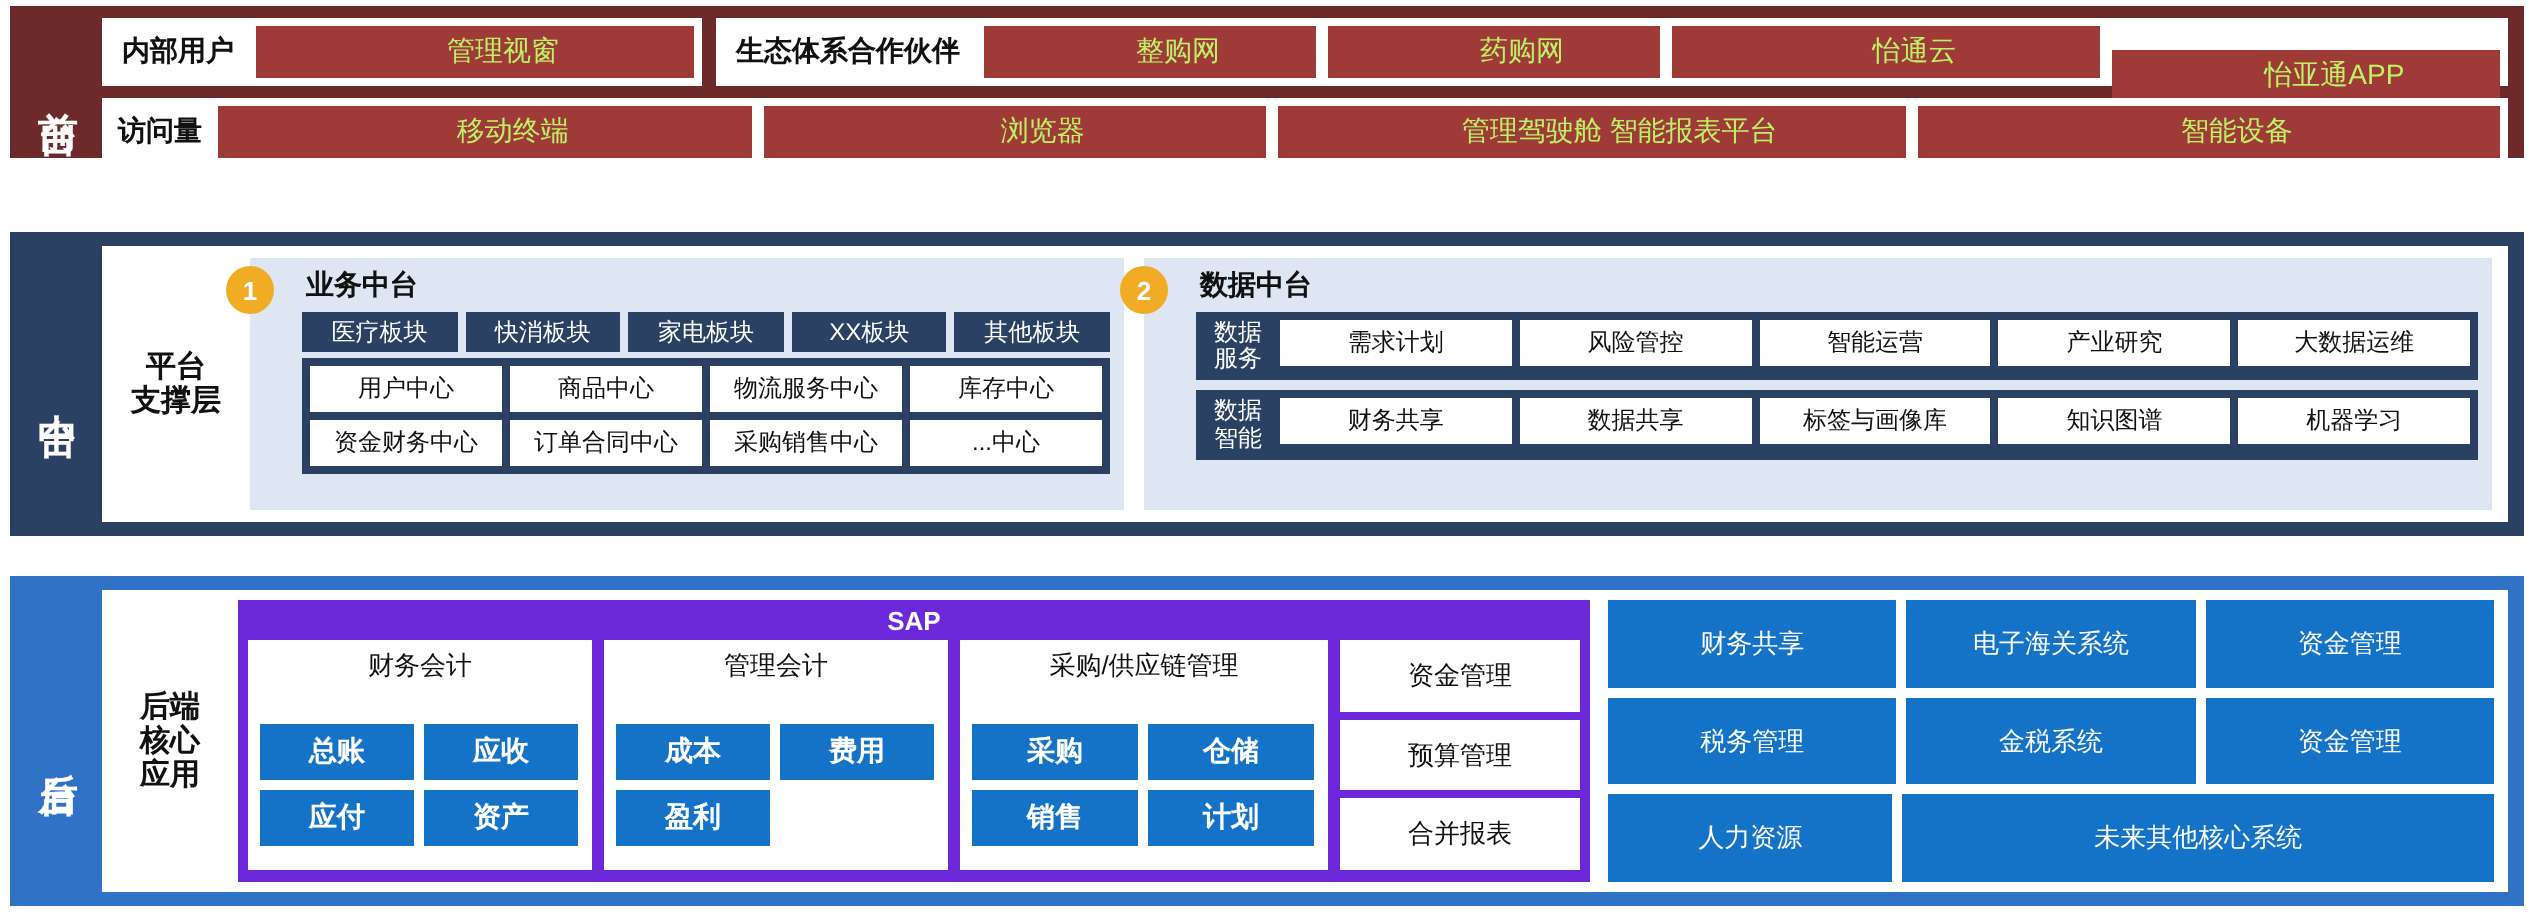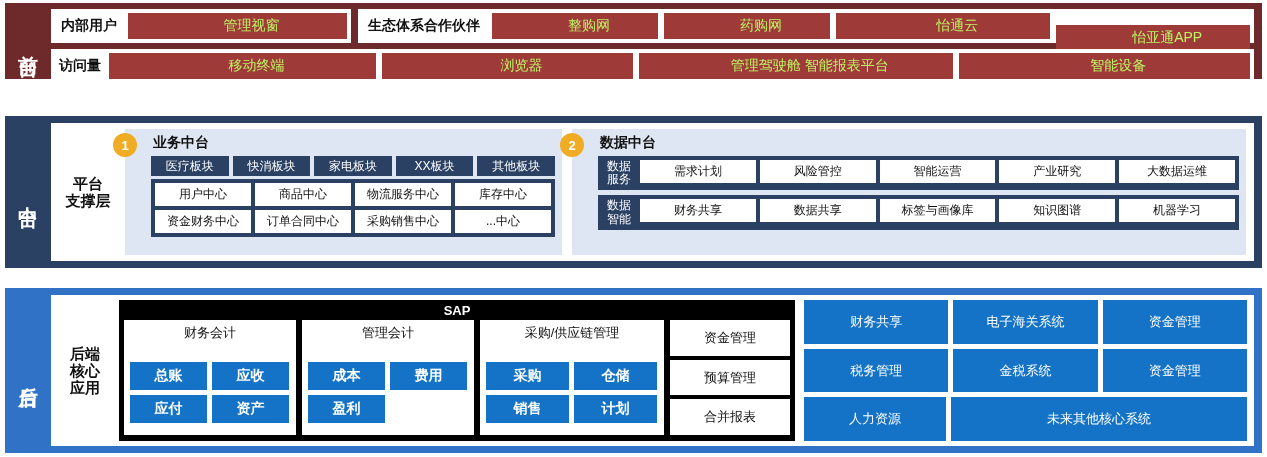--- a/index.html
+++ b/index.html
@@ -84,21 +84,21 @@
   #back{left:5px;top:288px;width:1257px;height:165px;background:#2f72c6;}
   #back .band-label{width:46px;}
   #back .band-body{background:#ffffff;margin:7px 8px 7px 0;display:flex;flex-direction:row;align-items:stretch;}
   .back-sub{
     color:#111;font-weight:700;font-size:15px;line-height:1.15;
     display:flex;flex-direction:column;align-items:center;justify-content:center;
     width:68px;flex:0 0 68px;text-align:center;
   }
   .back-main{flex:1 1 auto;display:flex;gap:9px;padding:5px 7px 5px 0;box-sizing:border-box;}
   .sap-box{
-    background:#000000;flex:0 0 676px;display:flex;flex-direction:column;
+    background:#6d28d9;flex:0 0 676px;display:flex;flex-direction:column;
     padding:2px 5px 6px 5px;box-sizing:border-box;
   }
   .sap-title{color:#ffffff;font-size:13px;font-weight:700;text-align:center;line-height:18px;}
   .sap-cols{flex:1 1 auto;display:flex;gap:6px;}
   .sap-col{background:#ffffff;display:flex;flex-direction:column;padding:4px 6px 6px 6px;box-sizing:border-box;}
   .sap-col.c1{flex:0 0 172px;}
   .sap-col.c2{flex:0 0 172px;}
   .sap-col.c3{flex:0 0 184px;}
   .sap-col.c4{flex:1 1 auto;padding:0;background:transparent;gap:4px;justify-content:space-between;}
   .sap-col-title{font-size:13px;color:#111;text-align:center;margin-bottom:20px;white-space:nowrap;}

